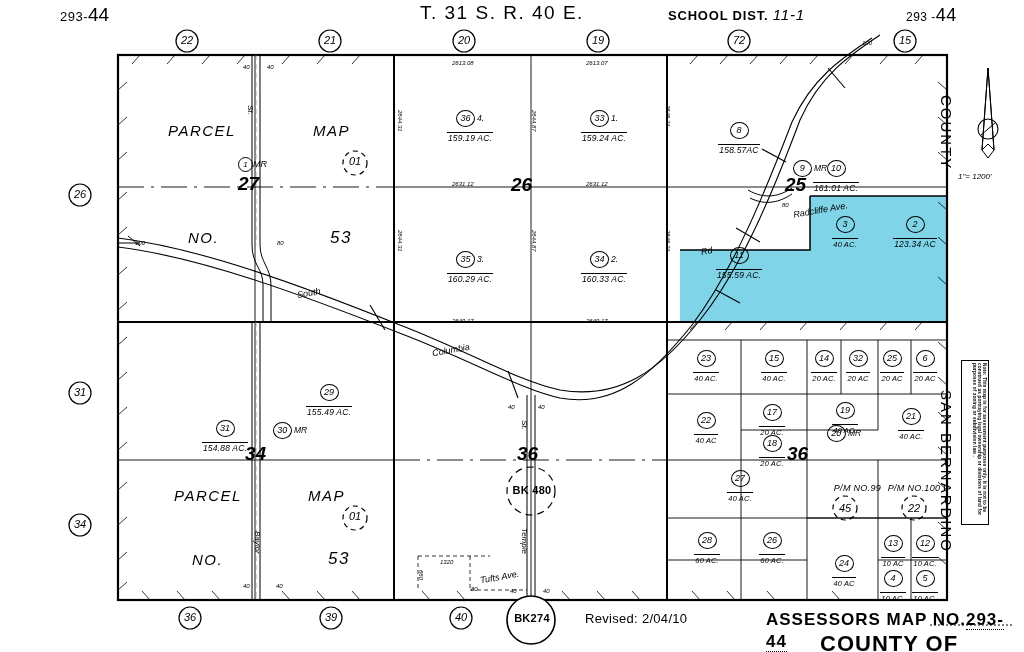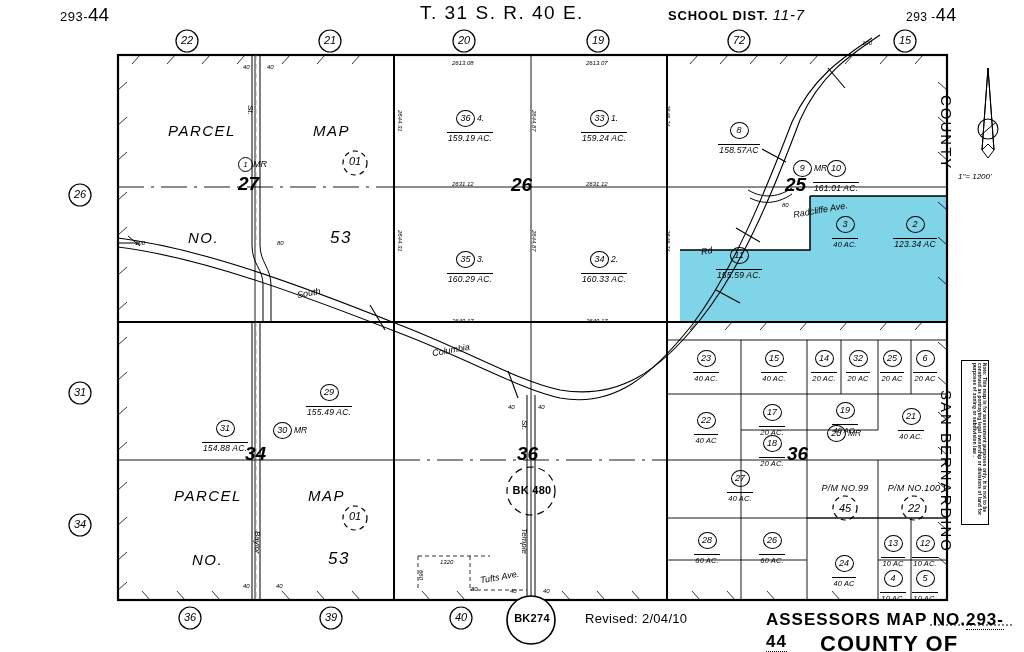--- a/index.html
+++ b/index.html
@@ -305,21 +305,21 @@
 
     <line x1="930" y1="625" x2="1012" y2="625" stroke="#000" stroke-width="1" stroke-dasharray="2 2"></line>
   </svg>
 
   <div class="hdr hdr-book-l">
     <span>293-</span><b>44</b>
   </div>
   <div class="hdr hdr-twn">T. 31 S. R. 40 E.</div>
   <div class="hdr hdr-sch">
     <span>SCHOOL DIST.</span>
-    <i>11-7</i>
+    <i>11-1</i>
   </div>
   <div class="hdr hdr-book-r">
     <span>293 -</span><b>44</b>
   </div>
 
   <div class="title-blk">
     <span>ASSESSORS MAP NO.</span><span class="num">293-44</span>
   </div>
   <div class="title-sub">COUNTY OF KERN</div>
   <div class="revised">Revised: 2/04/10</div>
@@ -389,21 +389,21 @@
       <div class="lbl" style="left: 710px; top: 467px; width: 60px; text-align: center;"><div style="white-space: nowrap;"><span style="display: inline-block; border: 1.2px solid rgb(0, 0, 0); border-radius: 50%; min-width: 15px; height: 15px; line-height: 14px; text-align: center; font-size: 9px; font-style: italic; padding: 0px 1px;">27</span></div><div class="parc-ac-s" style="border-top: 1px solid rgb(0, 0, 0); display: inline-block; padding: 0px 1px; line-height: 11px;">40 AC.</div></div>
       <div class="lbl" style="left: 677px; top: 529px; width: 60px; text-align: center;"><div style="white-space: nowrap;"><span style="display: inline-block; border: 1.2px solid rgb(0, 0, 0); border-radius: 50%; min-width: 15px; height: 15px; line-height: 14px; text-align: center; font-size: 9px; font-style: italic; padding: 0px 1px;">28</span></div><div class="parc-ac-s" style="border-top: 1px solid rgb(0, 0, 0); display: inline-block; padding: 0px 1px; line-height: 11px;">60 AC.</div></div>
       <div class="lbl" style="left: 742px; top: 529px; width: 60px; text-align: center;"><div style="white-space: nowrap;"><span style="display: inline-block; border: 1.2px solid rgb(0, 0, 0); border-radius: 50%; min-width: 15px; height: 15px; line-height: 14px; text-align: center; font-size: 9px; font-style: italic; padding: 0px 1px;">26</span></div><div class="parc-ac-s" style="border-top: 1px solid rgb(0, 0, 0); display: inline-block; padding: 0px 1px; line-height: 11px;">60 AC.</div></div>
       <div class="lbl" style="left: 814px; top: 552px; width: 60px; text-align: center;"><div style="white-space: nowrap;"><span style="display: inline-block; border: 1.2px solid rgb(0, 0, 0); border-radius: 50%; min-width: 15px; height: 15px; line-height: 14px; text-align: center; font-size: 9px; font-style: italic; padding: 0px 1px;">24</span></div><div class="parc-ac-s" style="border-top: 1px solid rgb(0, 0, 0); display: inline-block; padding: 0px 1px; line-height: 11px;">40 AC</div></div>
       <div class="lbl" style="left: 863px; top: 532px; width: 60px; text-align: center;"><div style="white-space: nowrap;"><span style="display: inline-block; border: 1.2px solid rgb(0, 0, 0); border-radius: 50%; min-width: 15px; height: 15px; line-height: 14px; text-align: center; font-size: 9px; font-style: italic; padding: 0px 1px;">13</span></div><div class="parc-ac-s" style="border-top: 1px solid rgb(0, 0, 0); display: inline-block; padding: 0px 1px; line-height: 11px;">10 AC</div></div>
       <div class="lbl" style="left: 895px; top: 532px; width: 60px; text-align: center;"><div style="white-space: nowrap;"><span style="display: inline-block; border: 1.2px solid rgb(0, 0, 0); border-radius: 50%; min-width: 15px; height: 15px; line-height: 14px; text-align: center; font-size: 9px; font-style: italic; padding: 0px 1px;">12</span></div><div class="parc-ac-s" style="border-top: 1px solid rgb(0, 0, 0); display: inline-block; padding: 0px 1px; line-height: 11px;">10 AC.</div></div>
       <div class="lbl" style="left: 863px; top: 567px; width: 60px; text-align: center;"><div style="white-space: nowrap;"><span style="display: inline-block; border: 1.2px solid rgb(0, 0, 0); border-radius: 50%; min-width: 15px; height: 15px; line-height: 14px; text-align: center; font-size: 9px; font-style: italic; padding: 0px 1px;">4</span></div><div class="parc-ac-s" style="border-top: 1px solid rgb(0, 0, 0); display: inline-block; padding: 0px 1px; line-height: 11px;">10 AC.</div></div>
       <div class="lbl" style="left: 895px; top: 567px; width: 60px; text-align: center;"><div style="white-space: nowrap;"><span style="display: inline-block; border: 1.2px solid rgb(0, 0, 0); border-radius: 50%; min-width: 15px; height: 15px; line-height: 14px; text-align: center; font-size: 9px; font-style: italic; padding: 0px 1px;">5</span></div><div class="parc-ac-s" style="border-top: 1px solid rgb(0, 0, 0); display: inline-block; padding: 0px 1px; line-height: 11px;">10 AC.</div></div>
     </div>
   <div id="layer-pm">
-      <div class="lbl pm-lbl" style="left: 809px; top: 483px; width: 72px; text-align: center;">P/M NO.99</div>
+      <div class="lbl pm-lbl" style="left: 809px; top: 483px; width: 72px; text-align: right;">P/M NO.99</div>
       <div class="lbl" style="left: 833px; top: 502px; width: 24px; text-align: center; font-size: 11px; font-style: italic;">45</div>
       <div class="lbl pm-lbl" style="left: 878px; top: 483px; width: 72px; text-align: center;">P/M NO.100</div>
       <div class="lbl" style="left: 902px; top: 502px; width: 24px; text-align: center; font-size: 11px; font-style: italic;">22</div>
     </div>
   <div id="layer-roads">
       <div class="lbl road-v" style="left: 246px; top: 105px;">St.</div>
       <div class="lbl road" style="left: 297px; top: 288px; transform: rotate(-10deg);">South</div>
       <div class="lbl road" style="left: 432px; top: 345px; transform: rotate(-10deg);">Columbia</div>
       <div class="lbl road" style="left: 701px; top: 246px; transform: rotate(-10deg);">Rd</div>
       <div class="lbl road" style="left: 793px; top: 205px; transform: rotate(-10deg);">Radcliffe  Ave.</div>

